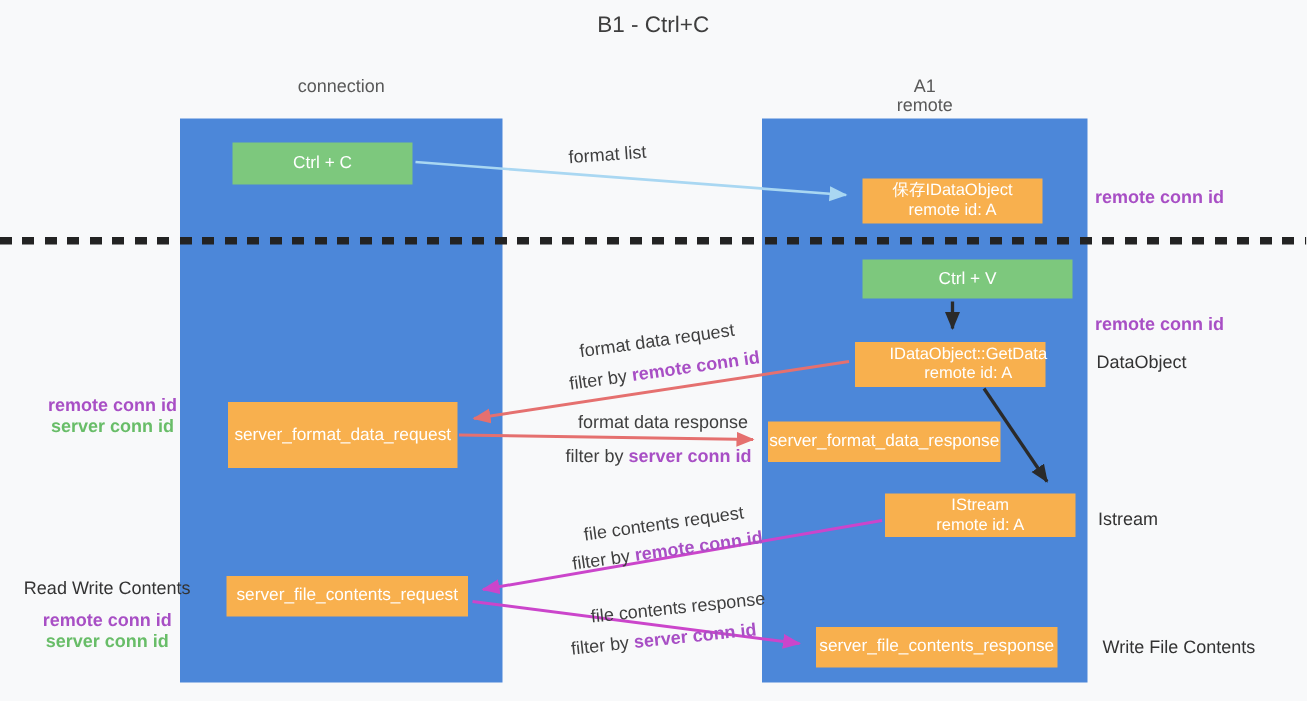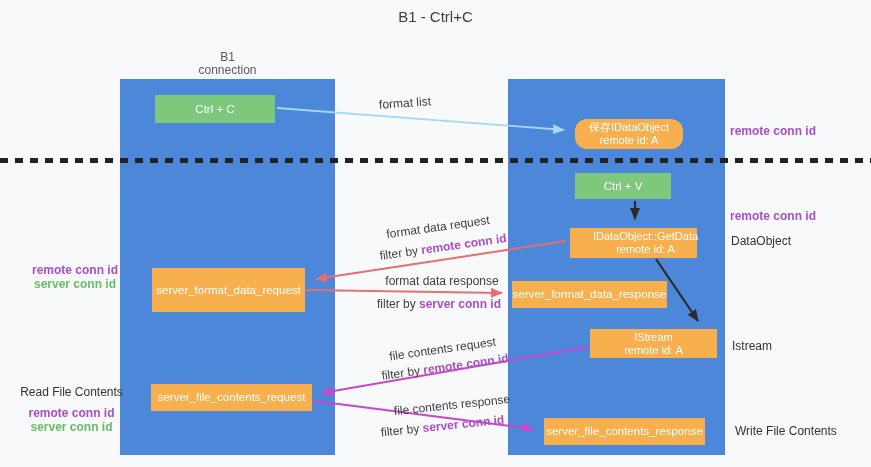--- a/index.html
+++ b/index.html
@@ -36,22 +36,25 @@
 </head>
 <body>
 
 <div class="stage">
 
   <div class="title">
     <div>B1 - Ctrl+C</div>
   </div>
 
   <div class="col-header" style="left:120px; width:215px;">
-    <div>B1</div>
     <div>connection</div>
+  </div>
+  <div class="col-header" style="left:508px; width:217px;">
+    <div>A1</div>
+    <div>remote</div>
   </div>
 
   <div class="lifeline left"></div>
   <div class="lifeline right"></div>
 
   <svg class="arrows" width="871" height="467">
     <defs>
       <marker id="ah-blue" markerUnits="userSpaceOnUse" markerWidth="13" markerHeight="11" refX="11" refY="5" orient="auto">
         <path d="M0,0 L12,5 L0,10 Z" fill="#a9d7f2"></path>
       </marker>
@@ -73,26 +76,26 @@
     <line x1="588" y1="347" x2="322" y2="393" stroke="#cb45cb" stroke-width="2" marker-end="url(#ah-magenta)"></line>
     <line x1="315" y1="401" x2="533" y2="429" stroke="#cb45cb" stroke-width="2" marker-end="url(#ah-magenta)"></line>
   </svg>
 
   <div class="dashed"></div>
 
   <div class="node green" style="left:155px; top:95px; width:120px; height:28px;">
     <div>Ctrl + C</div>
   </div>
 
-  <div class="node orange small" style="left:575px; top:119px; width:108px; height:30px;border-radius:12px;">
+  <div class="node orange small" style="left:575px; top:119px; width:120px; height:30px;">
     <div>保存IDataObject</div>
     <div>remote id: A</div>
   </div>
 
-  <div class="node green" style="left:575px; top:173px; width:96px; height:26px;">
+  <div class="node green" style="left:575px; top:173px; width:140px; height:26px;">
     <div>Ctrl + V</div>
   </div>
 
   <div class="node orange small" style="left:570px; top:228px; width:127px; height:30px;padding-left:24px;">
     <div>IDataObject::GetData</div>
     <div>remote id: A</div>
   </div>
 
   <div class="node orange" style="left:152px; top:268px; width:153px; height:44px;">
     <div>server_format_data_request</div>
@@ -142,20 +145,20 @@
   <div class="side" style="left:731px; top:234px;">DataObject</div>
 
   <div class="side" style="left:20px; top:263px; width:110px; text-align:center;">
     <div class="purple">remote conn id</div>
     <div class="greent">server conn id</div>
   </div>
 
   <div class="side" style="left:732px; top:339px;">Istream</div>
 
   <div class="side" style="left:14px; top:385px; width:115px; text-align:center;">
-    <div>Read File Contents</div>
+    <div>Read Write Contents</div>
     <div class="purple gap">remote conn id</div>
     <div class="greent">server conn id</div>
   </div>
 
   <div class="side" style="left:735px; top:424px;">Write File Contents</div>
 
 </div>
 
 </body></html>

